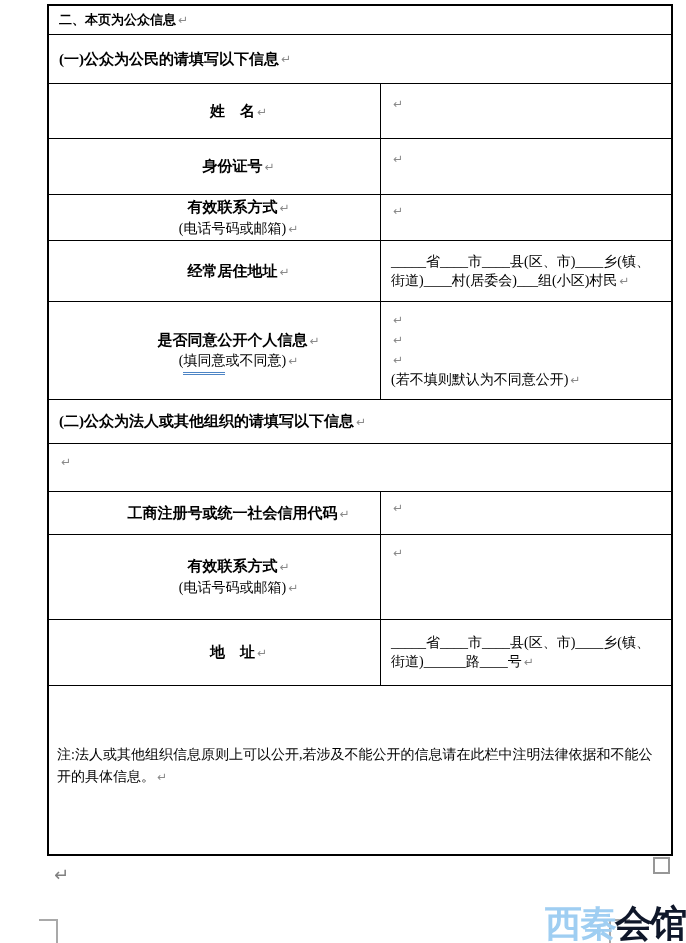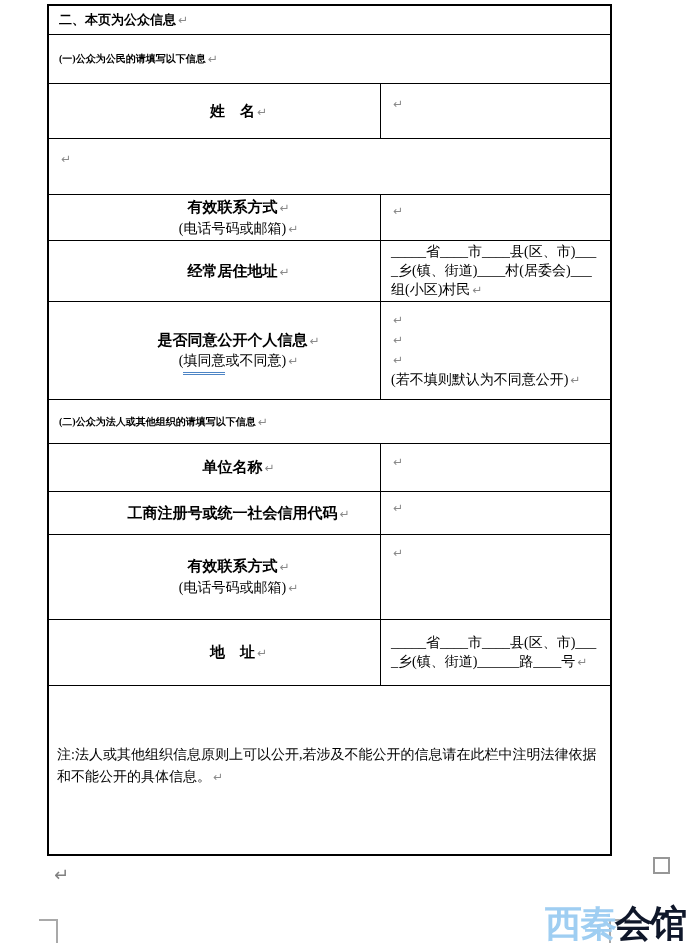--- a/index.html
+++ b/index.html
@@ -1,39 +1,39 @@
 <!DOCTYPE html>
 <html><head>
 <meta charset="utf-8">
 <style>
   html,body{margin:0;padding:0;background:#fff;}
   .page{
     position:relative;width:686px;height:943px;background:#ffffff;overflow:hidden;
     font-family:"Liberation Serif","DejaVu Serif",serif;color:#000;
   }
   .doc-table{
-    position:absolute;left:47px;top:4px;width:565px;
+    position:absolute;left:47px;top:4px;width:626px;
     border:2px solid #000;box-sizing:border-box;background:#fff;
   }
   .row{display:flex;box-sizing:border-box;border-bottom:1px solid #000;}
   .row:last-child{border-bottom:none;}
   .cell{box-sizing:border-box;}
   .cell.label{
     width:284px;border-right:1px solid #000;
     display:flex;flex-direction:column;align-items:center;justify-content:center;
     text-align:center;line-height:20px;margin-left:48px;
   }
   .cell.value{
     flex:1;padding:10px 10px 0 10px;font-size:14px;line-height:20px;
     word-break:break-all;
   }
   .cell.value.vcenter{display:flex;flex-direction:column;justify-content:center;padding-top:0;line-height:19px;}
   .cell.full{width:100%;display:flex;align-items:center;padding-left:10px;}
   .sec1{font-size:13px;font-weight:bold;}
-  .sec2{font-size:10px;font-weight:bold;}
+  .sec2{font-size:15px;font-weight:bold;}
   .lbl{font-size:15px;font-weight:bold;}
   .sublbl{font-size:14px;font-weight:normal;}
   .pmark{color:#8a8a8a;font-size:12px;font-weight:normal;margin-left:2px;font-family:"DejaVu Sans",sans-serif;}
   .pline{height:20px;line-height:20px;}
   .u-blue{border-bottom:3px double #4E85C5;padding-bottom:4px;}
   .note-cell{padding:58px 10px 0 8px !important;}
   .note-cell .ntext{font-size:14px;line-height:22px;}
   
   .free-pmark{position:absolute;left:54px;top:864px;font-size:18px;color:#808080;font-family:"DejaVu Sans",sans-serif;}
   .handle-square{position:absolute;left:653px;top:857px;width:13px;height:13px;border:2px solid #979797;background:#fff;box-sizing:content-box;}
@@ -70,20 +70,23 @@
     <div class="row" style="height:55px">
       <div class="cell label">
         <div><span class="lbl">姓　名</span><span class="pmark">↵</span></div>
       </div>
       <div class="cell value">
         <span class="pmark">↵</span>
       </div>
     </div>
 
     <div class="row" style="height:56px">
+      <div class="cell label">
+        <div><span class="lbl">身份证号</span><span class="pmark">↵</span></div>
+      </div>
       <div class="cell value">
         <span class="pmark">↵</span>
       </div>
     </div>
 
     <div class="row" style="height:46px">
       <div class="cell label">
         <div><span class="lbl">有效联系方式</span><span class="pmark">↵</span></div>
         <div><span class="sublbl">(电话号码或邮箱)</span><span class="pmark">↵</span></div>
       </div>
@@ -115,23 +118,20 @@
     </div>
 
     <div class="row" style="height:44px">
       <div class="cell full">
         <span class="sec2">(二)公众为法人或其他组织的请填写以下信息</span>
           <span class="pmark">↵</span>
       </div>
     </div>
 
     <div class="row" style="height:48px">
-      <div class="cell label">
-        <div><span class="lbl">单位名称</span><span class="pmark">↵</span></div>
-      </div>
       <div class="cell value" style="padding-top:8px">
         <span class="pmark">↵</span>
       </div>
     </div>
 
     <div class="row" style="height:43px">
       <div class="cell label">
         <div><span class="lbl">工商注册号或统一社会信用代码</span><span class="pmark">↵</span></div>
       </div>
       <div class="cell value" style="padding-top:6px">

